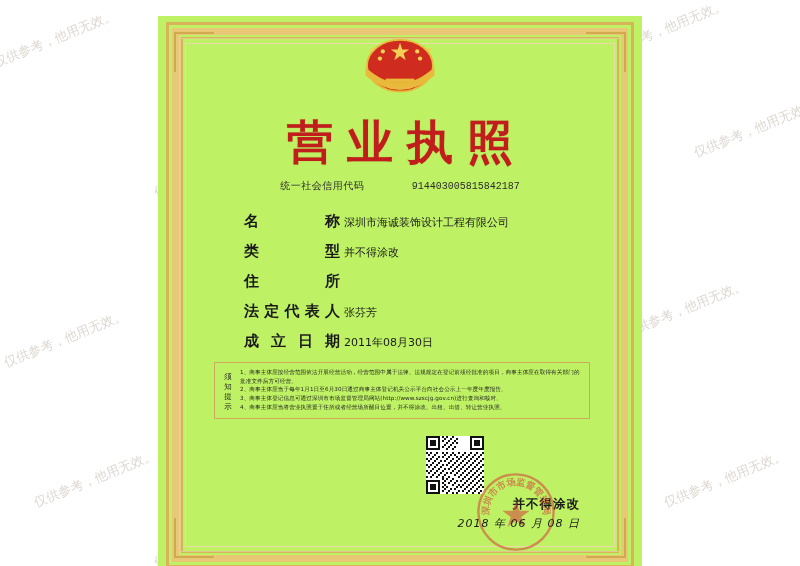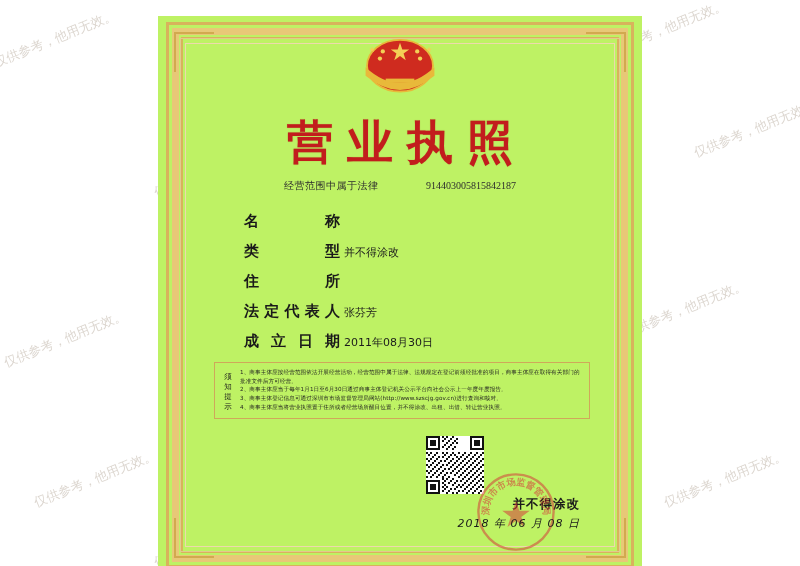--- a/index.html
+++ b/index.html
@@ -116,21 +116,21 @@
     position: absolute;
     left: 0;
     right: 0;
     top: 163px;
     text-align: center;
     font-size: 10px;
     color: #2d2d2d;
     letter-spacing: .5px;
   }
   .credit-code .code-num {
-    font-family: Liberation Serif, serif;
+    font-family: Liberation Mono, monospace;
     letter-spacing: 0;
     font-size: 10px;
     margin-left: 44px;
   }
 
   
   .fields {
     position: absolute;
     left: 86px;
     top: 196px;
@@ -304,31 +304,32 @@
         <circle cx="84" cy="24" r="3"></circle>
         <circle cx="36" cy="24" r="3"></circle>
         <circle cx="88" cy="34" r="3"></circle>
         <circle cx="32" cy="34" r="3"></circle>
       </g>
     </svg>
 
     <div class="title">营业执照</div>
 
     <div class="credit-code">
-      <span>经营范围中属于法律</span>
+      <span>统一社会信用代码</span>
       <span class="code-num">914403005815842187</span>
     </div>
 
     <div class="fields">
 
       <div class="field-row">
         <div class="field-label">
           <span>名</span>
           <span>称</span>
         </div>
+        <div class="field-value">深圳市海诚装饰设计工程有限公司</div>
       </div>
 
       <div class="field-row">
         <div class="field-label">
           <span>类</span>
           <span>型</span>
         </div>
         <div class="field-value">并不得涂改</div>
       </div>
 

